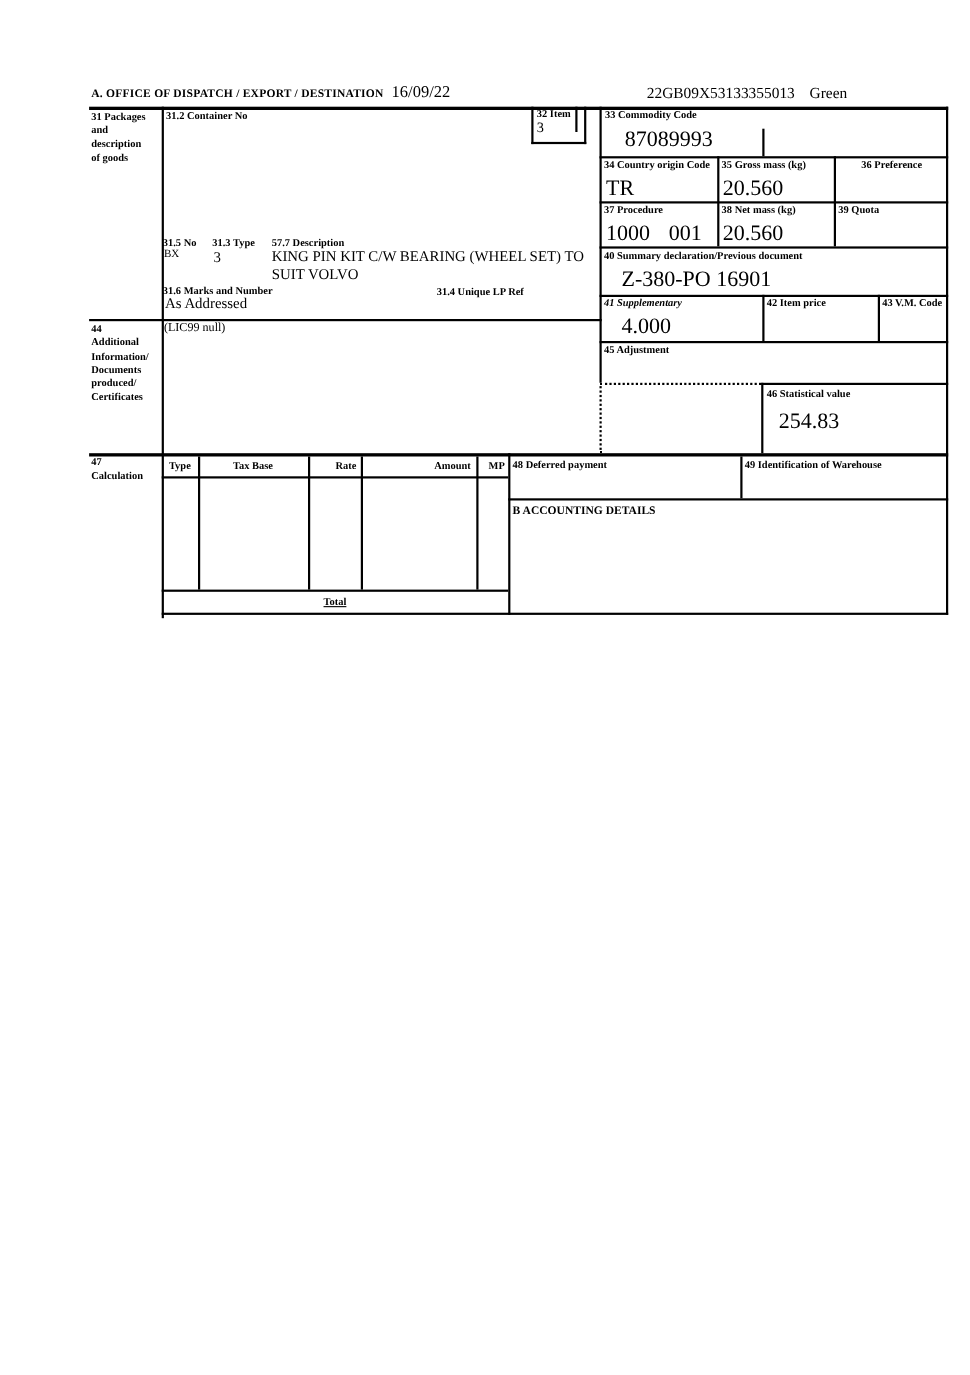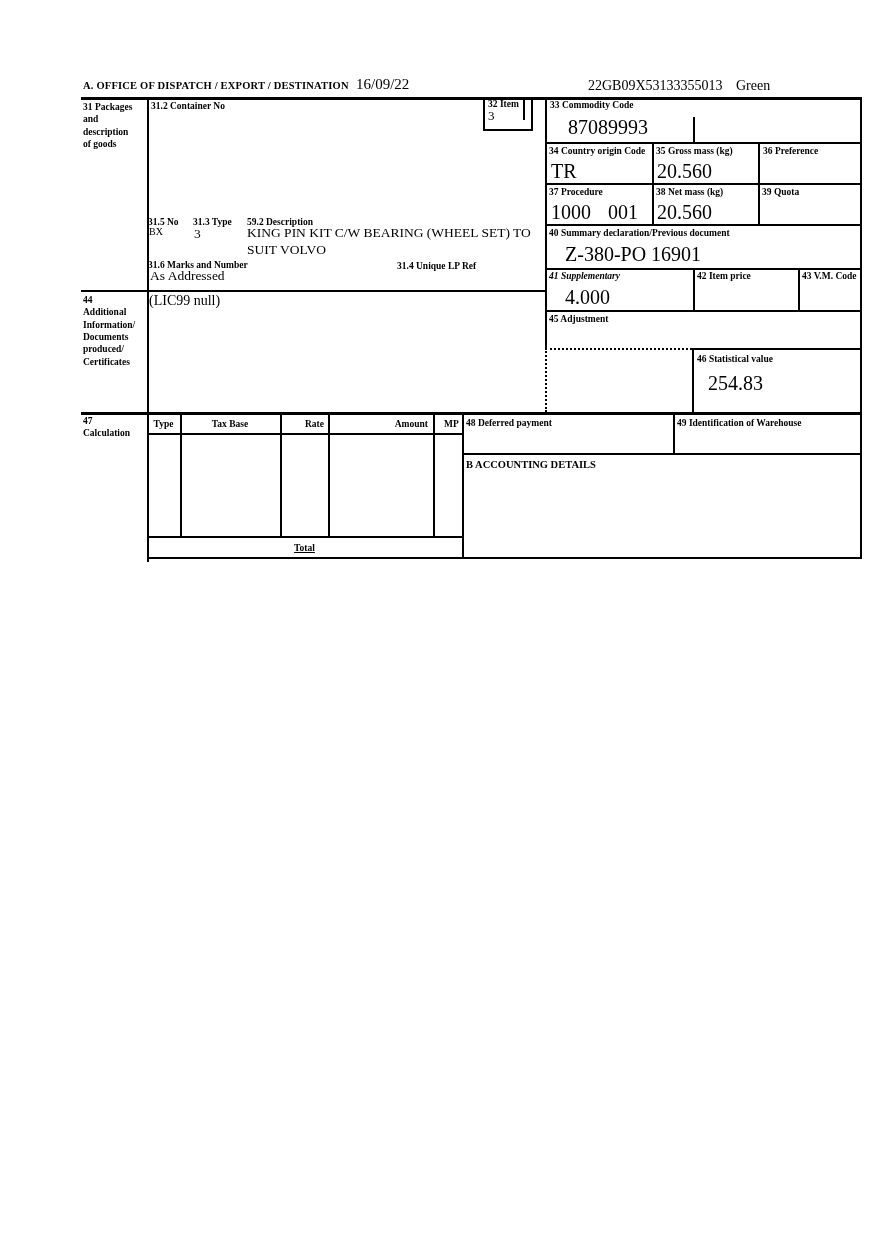--- a/index.html
+++ b/index.html
@@ -47,21 +47,21 @@
   <div class="lbl" style="left:70px;top:3px;">31.2 Container No</div>
 
   <div class="abs" style="left:402px;top:0;width:50px;height:34px;border-left:2px solid #000;border-right:2px solid #000;border-bottom:2px solid #000;">
     <div class="line" style="left:38px;top:0;width:2px;height:23px;"></div>
     <div class="lbl" style="left:3px;top:1px;">32 Item</div>
     <div class="val" style="left:3px;top:11px;font-size:13px;">3</div>
   </div>
 
   <div class="lbl" style="left:67px;top:119px;">31.5 No</div>
   <div class="lbl" style="left:112px;top:119px;">31.3 Type</div>
-  <div class="lbl" style="left:166px;top:119px;">59.2 Description</div>
+  <div class="lbl" style="left:166px;top:119px;">57.7 Description</div>
   <div class="val" style="left:68px;top:129px;font-size:10px;">BX</div>
   <div class="val" style="left:113px;top:129px;font-size:13.5px;">3</div>
   <div class="val ml" style="left:166px;top:128px;font-size:13.5px;">KING PIN KIT C/W BEARING (WHEEL SET) TO
 SUIT VOLVO</div>
 
   <div class="lbl" style="left:67px;top:162px;">31.6 Marks and Number</div>
   <div class="lbl" style="left:316px;top:163px;">31.4 Unique LP Ref</div>
   <div class="val" style="left:69px;top:171px;font-size:13.5px;">As Addressed</div>
 
   <div class="line" style="left:464px;top:45px;width:317px;height:2px;"></div>
@@ -75,21 +75,21 @@
   <div class="line" style="left:717px;top:171px;width:2px;height:42px;"></div>
   <div class="line" style="left:612px;top:20px;width:2px;height:25px;"></div>
 
   <div class="lbl" style="left:469px;top:2px;">33 Commodity Code</div>
   <div class="val" style="left:487px;top:18px;">87089993</div>
 
   <div class="lbl" style="left:468px;top:48px;">34 Country origin Code</div>
   <div class="val" style="left:470px;top:62px;">TR</div>
   <div class="lbl" style="left:575px;top:48px;">35 Gross mass (kg)</div>
   <div class="val" style="left:576px;top:62px;">20.560</div>
-  <div class="lbl" style="left:682px;top:48px;">36 Preference</div>
+  <div class="lbl" style="left:702px;top:48px;">36 Preference</div>
   <div class="val" style="left:683px;top:62px;"></div>
 
   <div class="lbl" style="left:468px;top:89px;">37 Procedure</div>
   <div class="val" style="left:470px;top:103px;">1000</div>
   <div class="val" style="left:527px;top:103px;">001</div>
   <div class="lbl" style="left:575px;top:89px;">38 Net mass (kg)</div>
   <div class="val" style="left:576px;top:103px;">20.560</div>
   <div class="lbl" style="left:681px;top:89px;">39 Quota</div>
   <div class="val" style="left:683px;top:103px;"></div>
 
@@ -102,21 +102,21 @@
   <div class="val" style="left:618px;top:188px;"></div>
   <div class="lbl" style="left:721px;top:173px;">43 V.M. Code</div>
   <div class="val" style="left:723px;top:188px;"></div>
 
   <div class="lbl ml" style="left:2px;top:197px;">44
 Additional
 Information/
 Documents
 produced/
 Certificates</div>
-  <div class="val" style="left:68px;top:195px;font-size:14px;">(LIC99 null)</div>
+  <div class="val" style="left:68px;top:195px;font-size:11px;">(LIC99 null)</div>
 
   <div class="lbl" style="left:468px;top:216px;">45 Adjustment</div>
 
   <div class="dot-t" style="left:464px;top:251px;width:147px;height:0;"></div>
   <div class="dot-l" style="left:464px;top:251px;width:0;height:64px;"></div>
   <div class="line" style="left:611px;top:251px;width:2px;height:64px;"></div>
   <div class="line" style="left:611px;top:251px;width:170px;height:2px;"></div>
   <div class="lbl" style="left:616px;top:256px;">46 Statistical value</div>
   <div class="val" style="left:627px;top:274px;">254.83</div>
 

